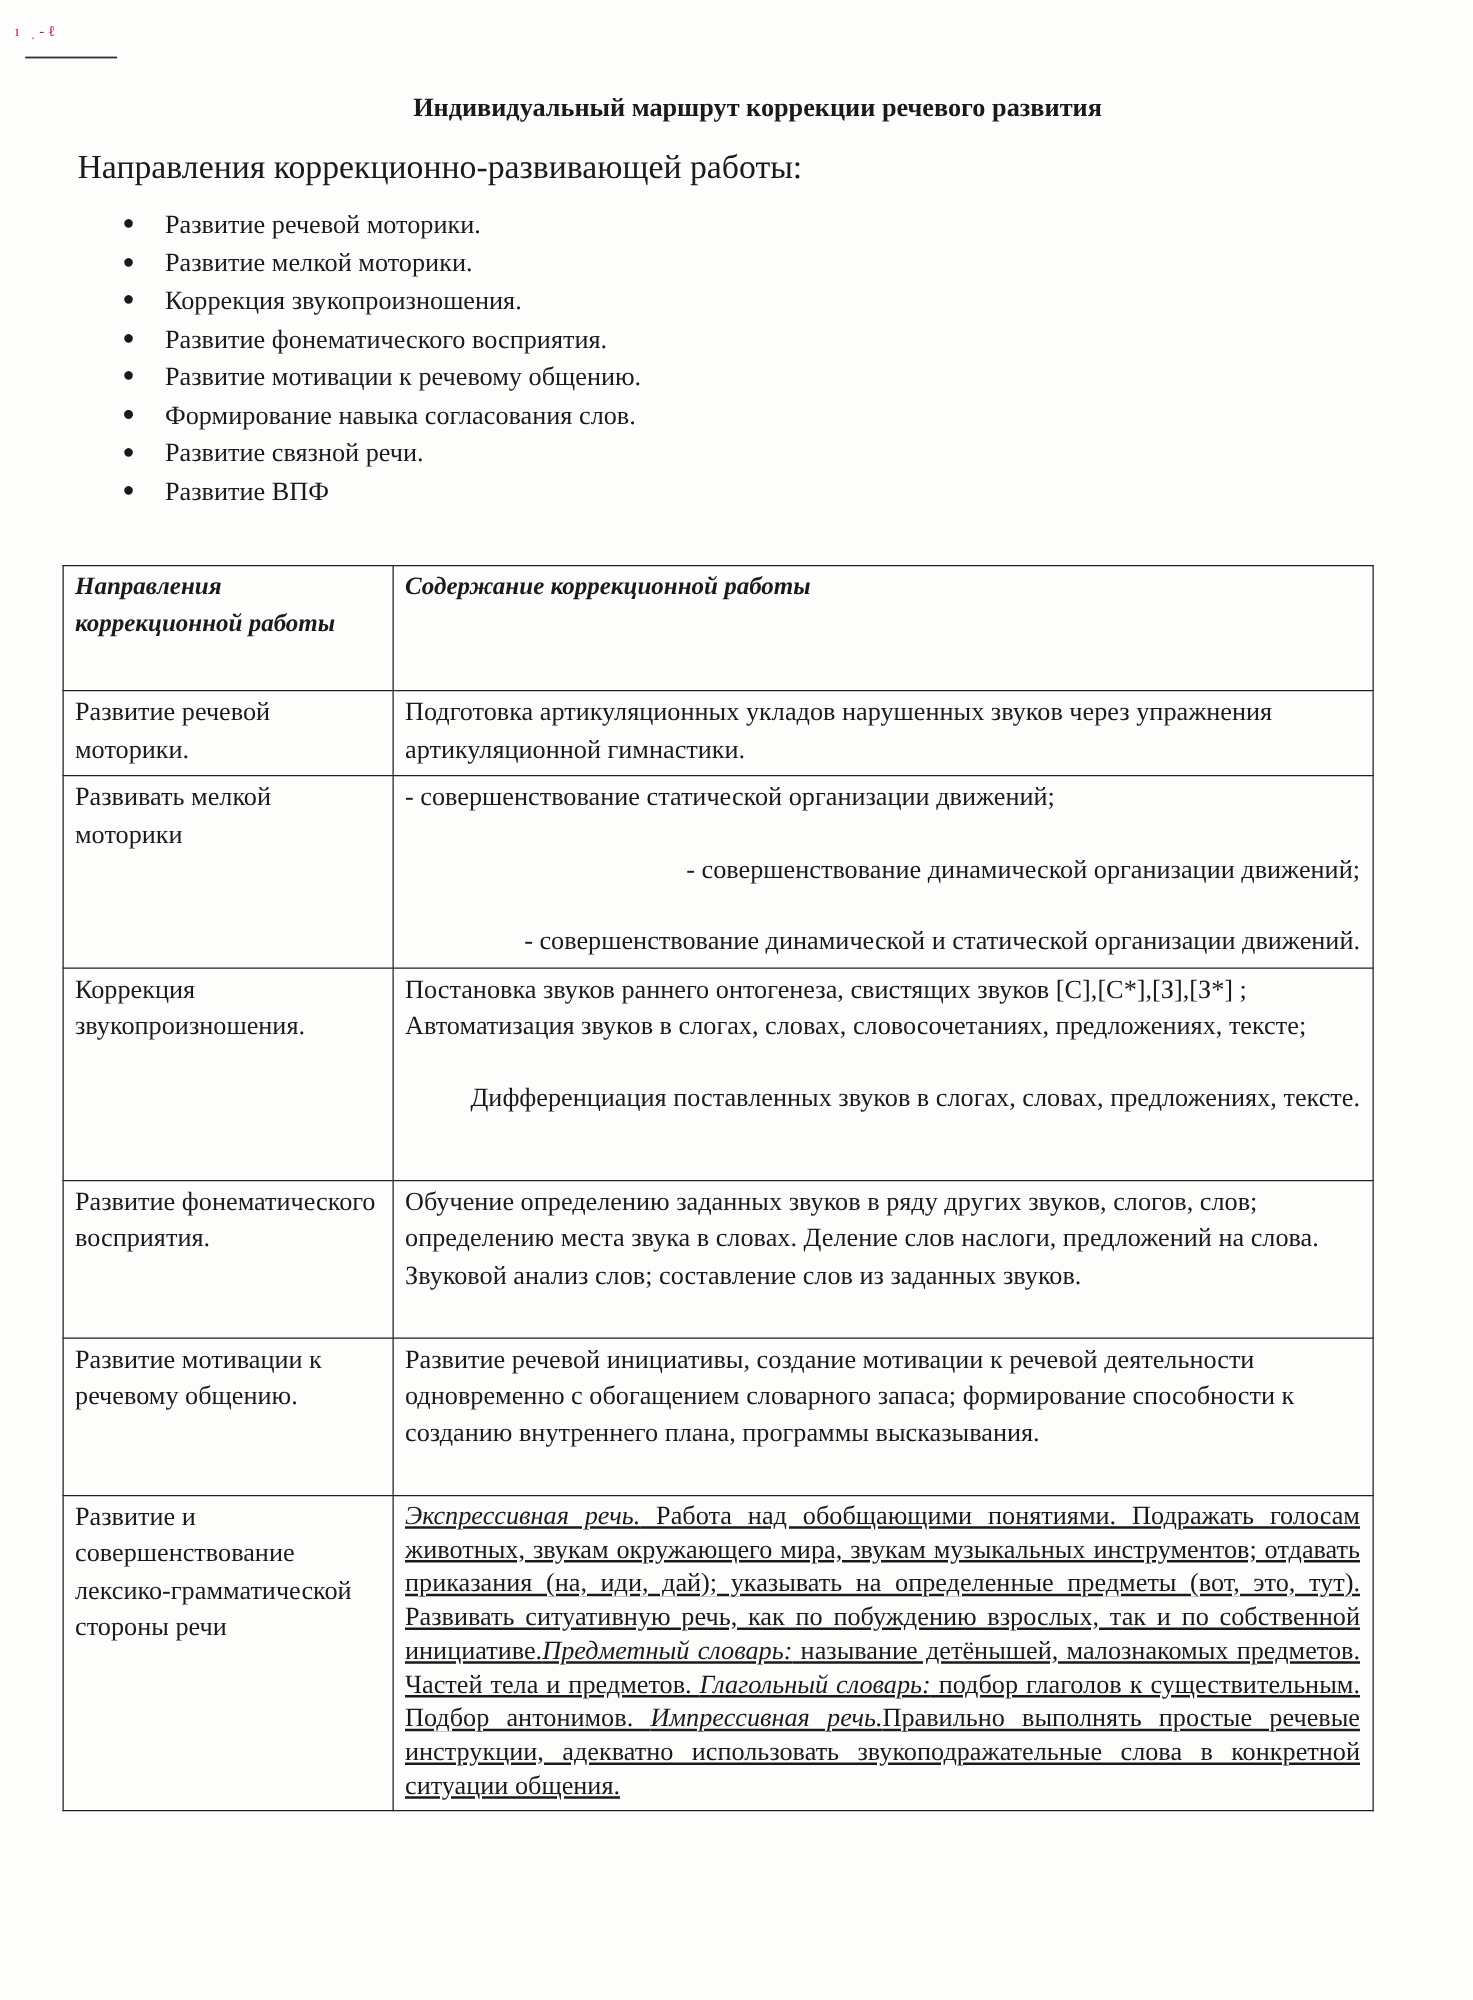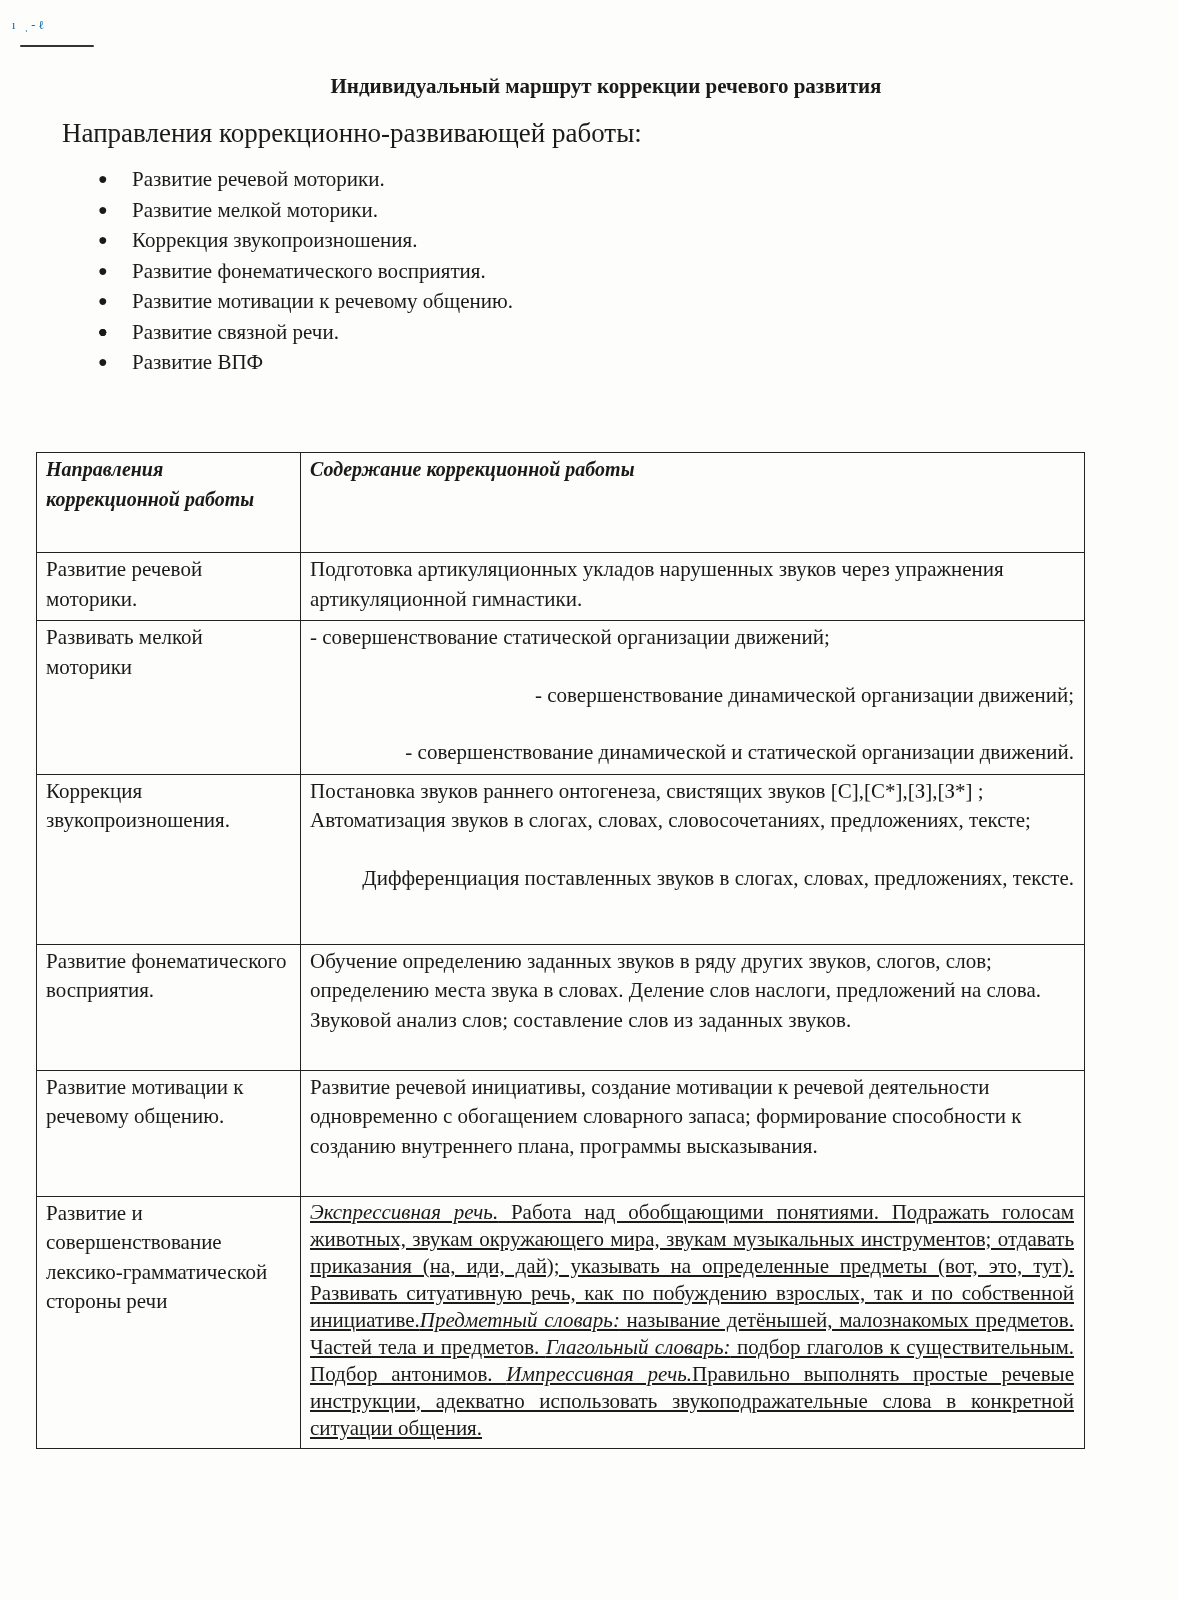--- a/index.html
+++ b/index.html
@@ -14,21 +14,21 @@
       overflow: hidden;
       font-family: "Liberation Serif", serif;
       color: #1a1a1a;
     }
     .scribble {
       position: absolute;
       left: 12px;
       top: 18px;
       font-family: "Liberation Serif", serif;
       font-size: 12px;
-      color: #0369a1;
+      color: #be185d;
       letter-spacing: 3px;
     }
     .scribble-line {
       position: absolute;
       left: 20px;
       top: 45px;
       width: 74px;
       height: 0;
       border-top: 2px solid #333;
       border-radius: 2px;
@@ -63,21 +63,21 @@
       position: relative;
     }
     ul.directions li .bullet {
       position: absolute;
       left: -34px;
       top: 0;
       font-size: 16px;
     }
     table.work {
       position: absolute;
-      left: 36px;
+      left: 50px;
       top: 452px;
       width: 1049px;
       border-collapse: collapse;
       font-size: 21px;
       line-height: 29.5px;
     }
     table.work td, table.work th {
       border: 1.6px solid #222;
       vertical-align: top;
       text-align: left;
@@ -110,21 +110,21 @@
 <div class="title">Индивидуальный маршрут коррекции речевого развития</div>
 <div class="intro">Направления коррекционно-развивающей работы:</div>
 
 <ul class="directions">
   <li><span class="bullet">●</span><span>Развитие речевой моторики.</span></li>
   <li><span class="bullet">●</span><span>Развитие мелкой моторики.</span></li>
   <li><span class="bullet">●</span><span>Коррекция звукопроизношения.</span></li>
   <li><span class="bullet">●</span><span>Развитие фонематического восприятия.</span></li>
   <li><span class="bullet">●</span><span>Развитие мотивации к речевому общению.</span></li>
   <li><span class="bullet">●</span></li>
-  <li><span class="bullet">●</span></li>
+  <li><span class="bullet">●</span><span>Формирование навыка согласования слов.</span></li>
   <li><span class="bullet">●</span><span>Развитие связной речи.</span></li>
   <li><span class="bullet">●</span><span>Развитие ВПФ</span></li>
 </ul>
 
 <table class="work">
   <colgroup>
       <col class="c1">
       <col>
     </colgroup>
   <tbody>

